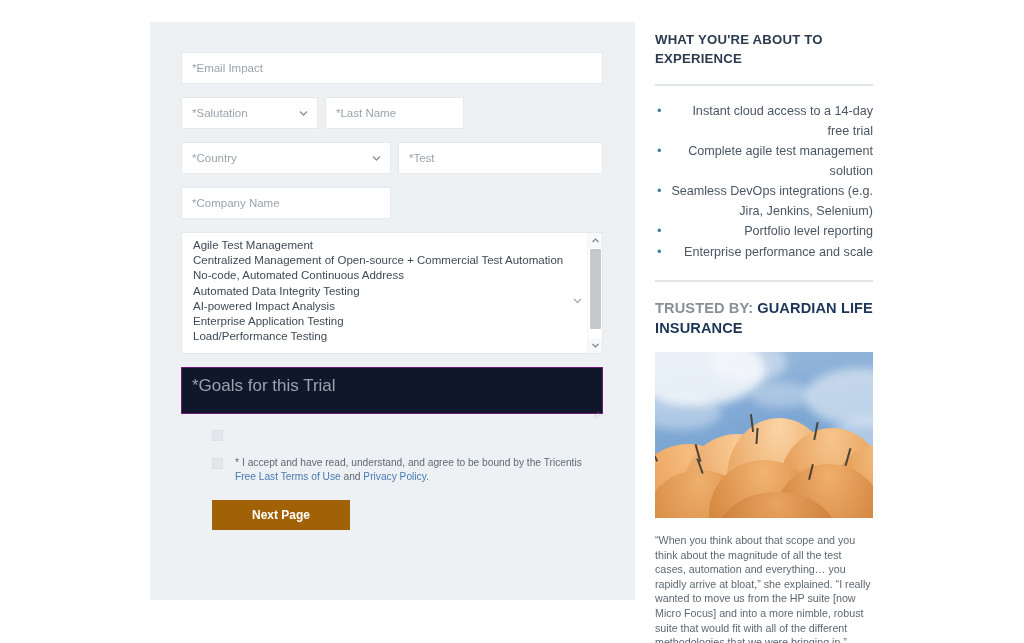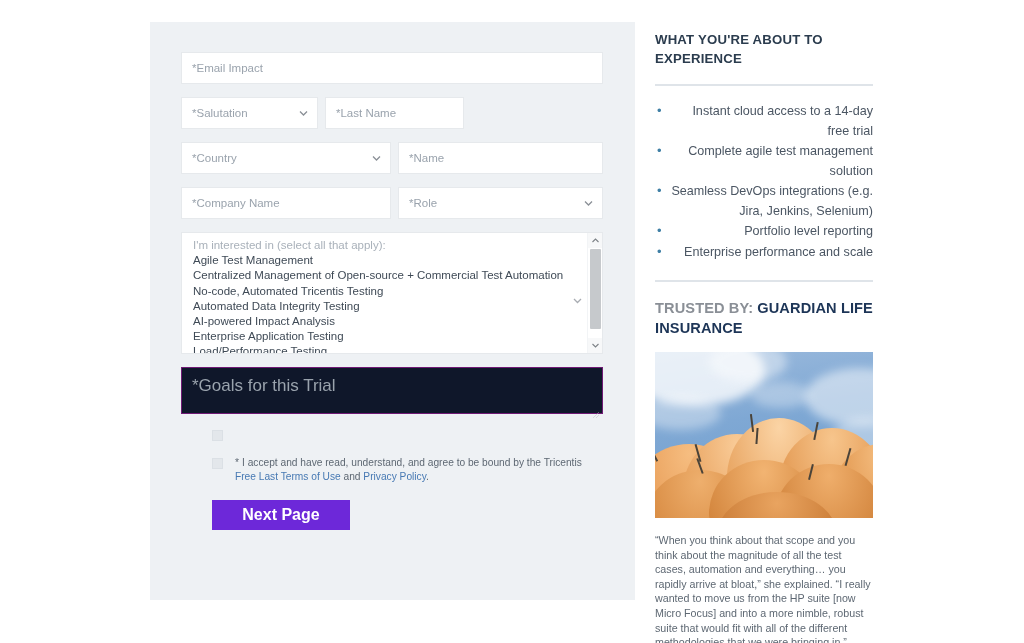--- a/index.html
+++ b/index.html
@@ -159,23 +159,23 @@
     margin-left: 12px;
     width: 380px;
   }
   .consent-text .star { margin-right: 3px; }
   .lnk { color: #4779b3; }
 
   #next-page-button {
     margin-left: 31px;
     width: 138px;
     height: 30px;
-    background: #6d28d9;
+    background: #a16207;
     color: #ffffff;
-    font-size: 16px;
+    font-size: 12px;
     font-weight: bold;
     display: flex;
     align-items: center;
     justify-content: center;
     border: none;
     cursor: pointer;
     font-family: "Liberation Sans", sans-serif;
   }
 
   
@@ -290,44 +290,35 @@
     <div class="row">
       <div class="field w-country">
         <span class="ph">*Country</span>
         <span class="chev">
           <svg width="9" height="9" viewBox="0 0 9 9">
               <path d="M1 3 L4.5 6.5 L8 3" stroke="#8b9097" stroke-width="1.3" fill="none"></path>
             </svg>
         </span>
       </div>
       <div class="field w-phone">
-        <span class="ph">*Name</span>
+        <span class="ph">*Test</span>
       </div>
     </div>
 
     <div class="row">
       <div class="field w-company">
         <span class="ph">*Company Name</span>
       </div>
-      <div class="field w-role">
-        <span class="ph">*Role</span>
-        <span class="chev">
-          <svg width="9" height="9" viewBox="0 0 9 9">
-              <path d="M1 3 L4.5 6.5 L8 3" stroke="#8b9097" stroke-width="1.3" fill="none"></path>
-            </svg>
-        </span>
-      </div>
     </div>
 
     <div id="interest-listbox">
       <div class="lb-opts">
-        <div class="lb-opt hint">I'm interested in (select all that apply):</div>
         <div class="lb-opt">Agile Test Management</div>
         <div class="lb-opt">Centralized Management of Open-source + Commercial Test Automation</div>
-        <div class="lb-opt">No-code, Automated Tricentis Testing</div>
+        <div class="lb-opt">No-code, Automated Continuous Address</div>
         <div class="lb-opt">Automated Data Integrity Testing</div>
         <div class="lb-opt">AI-powered Impact Analysis</div>
         <div class="lb-opt">Enterprise Application Testing</div>
         <div class="lb-opt">Load/Performance Testing</div>
       </div>
 
       <span id="lb-extra-chev">
         <svg width="9" height="9" viewBox="0 0 9 9">
             <path d="M1 3 L4.5 6.5 L8 3" stroke="#a8acb2" stroke-width="1.3" fill="none"></path>
           </svg>

